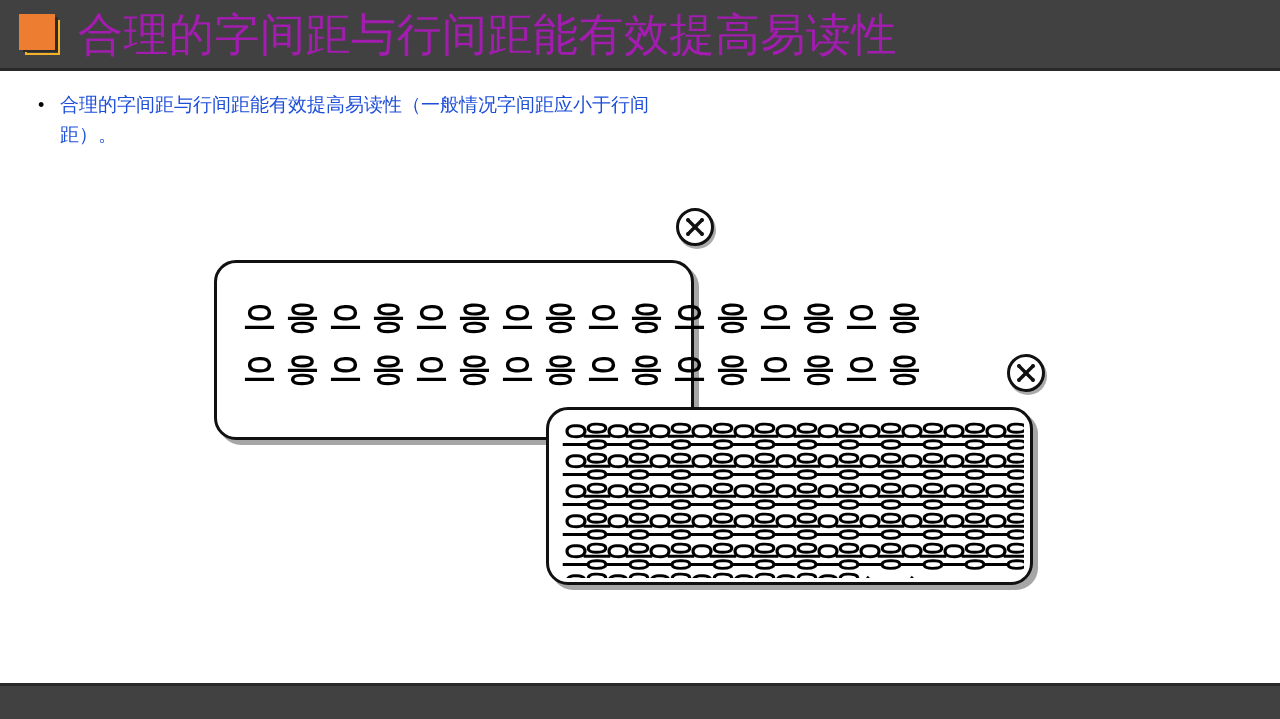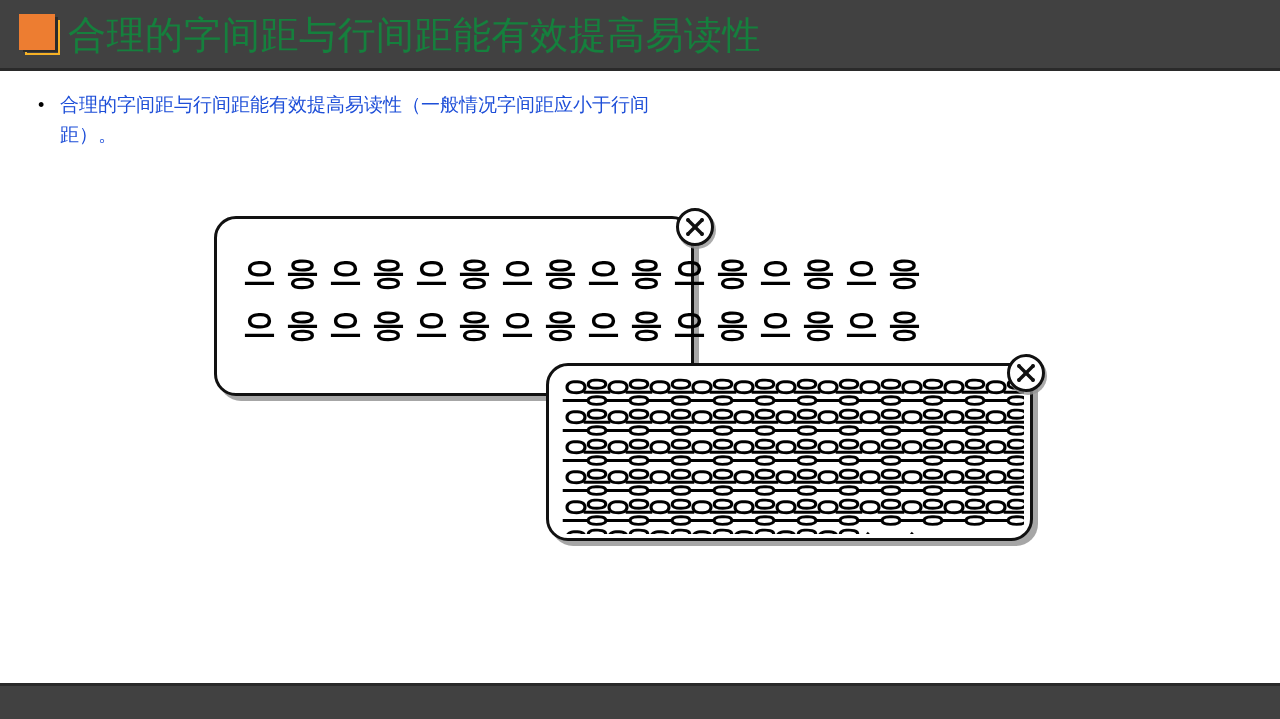--- a/index.html
+++ b/index.html
@@ -70,26 +70,26 @@
     position: absolute;
     left: 3px;
     top: 3px;
     width: 36px;
     height: 36px;
     background: #ED7D31;
   }
 
   #title-text {
     position: absolute;
-    left: 68px;
+    left: 78px;
     top: 10px;
     height: 50px;
     line-height: 50px;
-    font-size: 38px;
-    color: #15803d;
+    font-size: 45px;
+    color: #a21caf;
     white-space: nowrap;
     letter-spacing: 0.5px;
   }
 
   
   #bottom-bar {
     position: absolute;
     left: 0;
     top: 686px;
     width: 1280px;
@@ -134,20 +134,21 @@
   }
 
   
   .bubble {
     position: absolute;
     box-sizing: border-box;
     background: #ffffff;
     border: 3.5px solid #111111;
     border-radius: 22px;
     box-shadow: 5px 5px 0 0 rgba(150,150,150,0.85);
+    margin-top: 44px;
   }
 
   #bubble-1 {
     left: 214px;
     top: 216px;
     width: 480px;
     height: 180px;
   }
   #bubble-2 {
     left: 546px;

